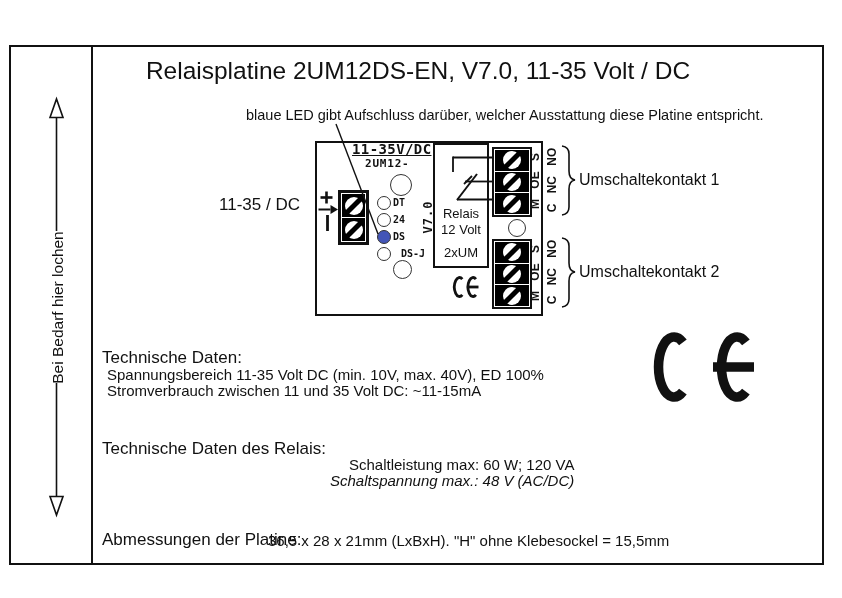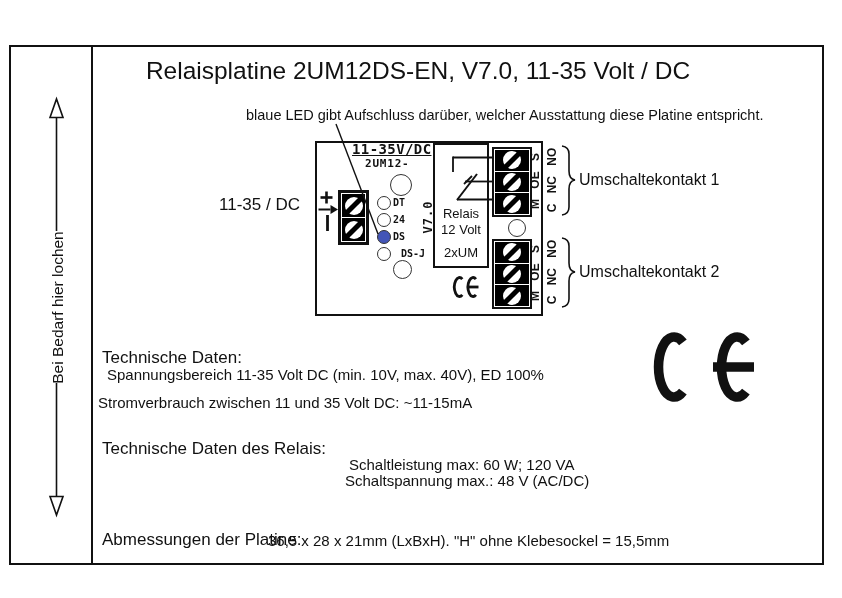--- a/index.html
+++ b/index.html
@@ -117,25 +117,25 @@
   <div class="abs rot term-label" style="left:500px; top:174px;">M OE S</div>
   <div class="abs rot term-label" style="left:517px; top:173px;">C NC NO</div>
   <div class="abs rot term-label" style="left:500px; top:266px;">M OE S</div>
   <div class="abs rot term-label" style="left:517px; top:265px;">C NC NO</div>
 
   <div class="abs contact-label" style="left:579px; top:171px;">Umschaltekontakt 1</div>
   <div class="abs contact-label" style="left:579px; top:263px;">Umschaltekontakt 2</div>
 
   <div class="abs h17" style="left:102px; top:348px;">Technische Daten:</div>
   <div class="abs t15" style="left:107px; top:367px;">Spannungsbereich 11-35 Volt DC (min. 10V, max. 40V), ED 100%</div>
-  <div class="abs t15" style="left:98px; top:383px;margin-top:12px;">Stromverbrauch zwischen 11 und 35 Volt DC: ~11-15mA</div>
+  <div class="abs t15" style="left:107px; top:383px;">Stromverbrauch zwischen 11 und 35 Volt DC: ~11-15mA</div>
 
   <div class="abs h17" style="left:102px; top:439px;">Technische Daten des Relais:</div>
   <div class="abs t15" style="left:349px; top:457px;">Schaltleistung max: 60 W; 120 VA</div>
-  <div class="abs t15" style="left:345px; top:473px;">Schaltspannung max.: 48 V (AC/DC)</div>
+  <div class="abs t15" style="left:330px; top:473px;font-style:italic;">Schaltspannung max.: 48 V (AC/DC)</div>
 
   <div class="abs h17" style="left:102px; top:530px;">Abmessungen der Platine:</div>
   <div class="abs t15" style="left:268px; top:533px;">36,5 x 28 x 21mm (LxBxH). "H" ohne Klebesockel = 15,5mm</div>
 
   <svg class="overlay" width="842" height="598" viewBox="0 0 842 598">
 
     <g stroke="#111" stroke-width="1.6" fill="none">
       <line x1="56.5" y1="117" x2="56.5" y2="231"></line>
       <line x1="56.5" y1="383" x2="56.5" y2="497"></line>
       <path d="M50,117.5 L56.5,99 L63,117.5 Z" fill="#fff"></path>

